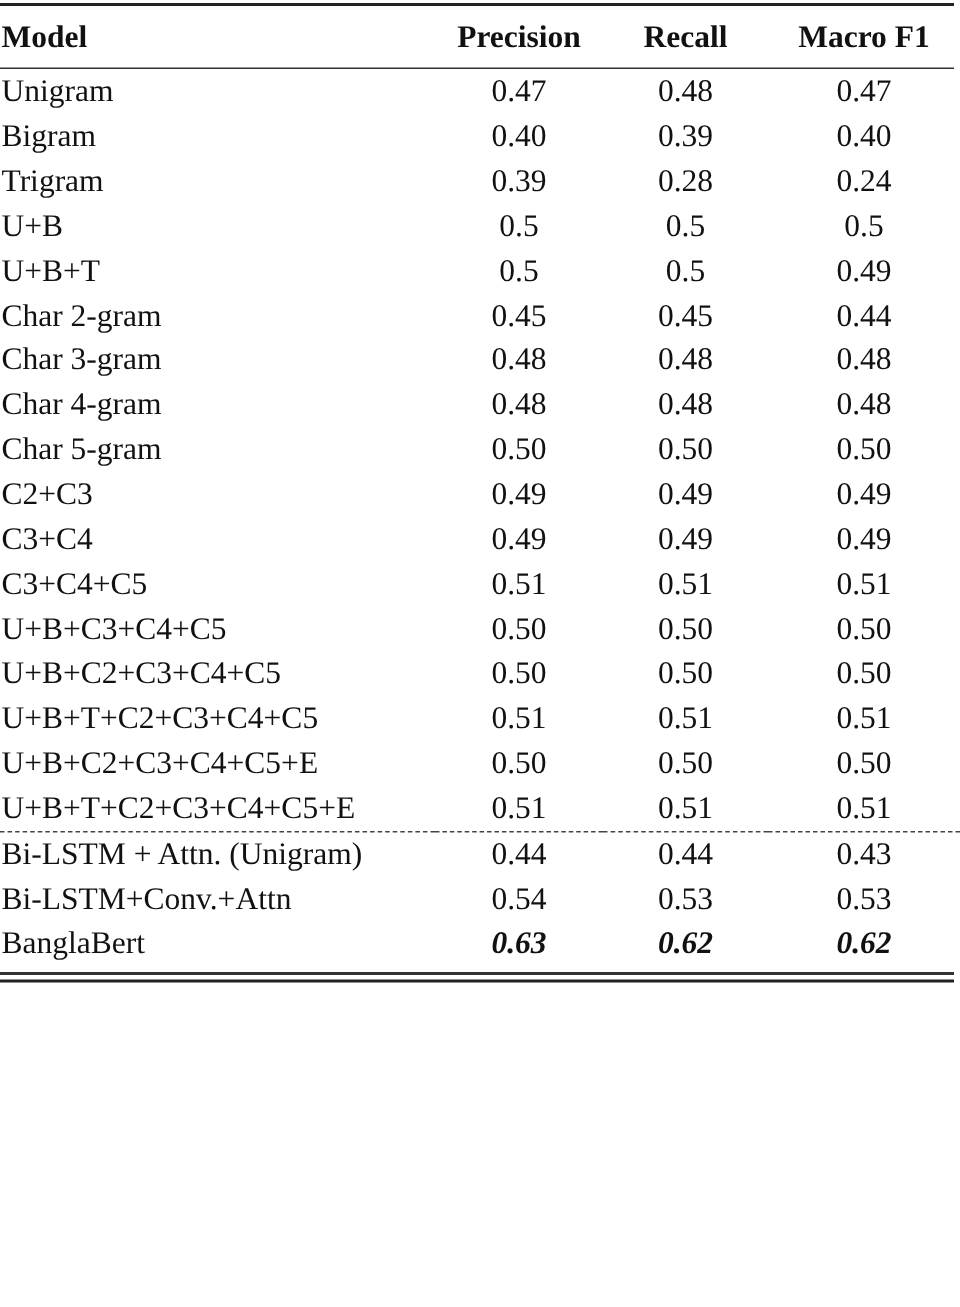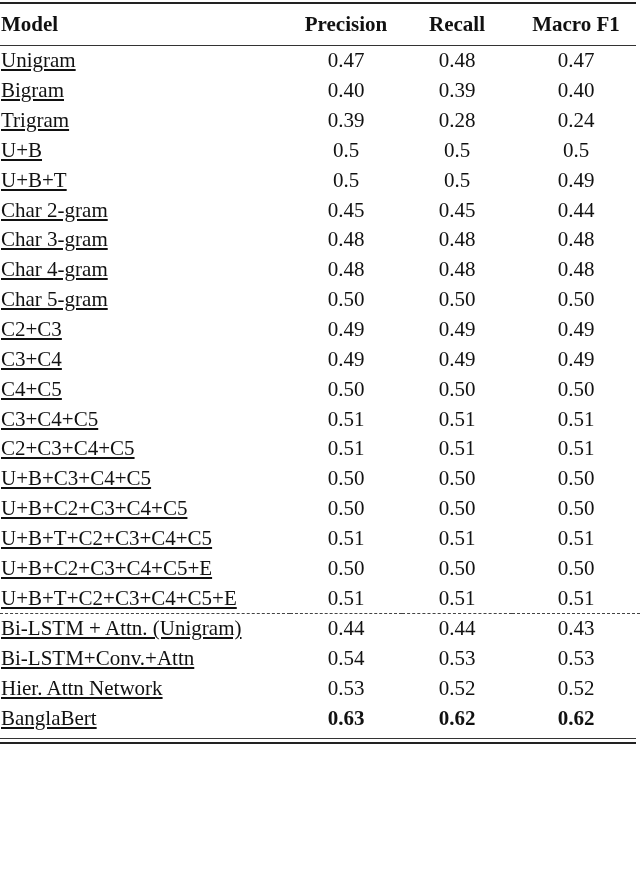--- a/index.html
+++ b/index.html
@@ -56,23 +56,23 @@
       height: 41px;
       font-weight: bold;
       font-size: 21px;
     }
     th.model-h { text-align: left; padding-left: 1px; }
     th.num-h { }
     tbody td {
       height: 29.85px;
       line-height: 29.85px;
     }
-    td.model { text-align: left; padding-left: 1px; text-decoration: underline; }
+    td.model { text-align: left; padding-left: 1px; }
     td.num { text-align: center; }
-    td.bold { font-weight: bold; }
+    td.bold { font-weight: bold; font-style: italic; }
     tr.dashed-after td {
       border-bottom: 1.4px dashed #444;
     }
   </style>
 </head>
 <body>
 
 <div class="table-wrap">
   <div class="rule-top"></div>
   <table>
@@ -160,33 +160,21 @@
           <td class="num">0.49</td>
           <td class="num">0.49</td>
         </tr>
       <tr>
           <td class="model">C3+C4</td>
           <td class="num">0.49</td>
           <td class="num">0.49</td>
           <td class="num">0.49</td>
         </tr>
       <tr>
-          <td class="model">C4+C5</td>
-          <td class="num">0.50</td>
-          <td class="num">0.50</td>
-          <td class="num">0.50</td>
-        </tr>
-      <tr>
           <td class="model">C3+C4+C5</td>
-          <td class="num">0.51</td>
-          <td class="num">0.51</td>
-          <td class="num">0.51</td>
-        </tr>
-      <tr>
-          <td class="model">C2+C3+C4+C5</td>
           <td class="num">0.51</td>
           <td class="num">0.51</td>
           <td class="num">0.51</td>
         </tr>
       <tr>
           <td class="model">U+B+C3+C4+C5</td>
           <td class="num">0.50</td>
           <td class="num">0.50</td>
           <td class="num">0.50</td>
         </tr>
@@ -218,26 +206,20 @@
           <td class="model">Bi-LSTM + Attn. (Unigram)</td>
           <td class="num">0.44</td>
           <td class="num">0.44</td>
           <td class="num">0.43</td>
         </tr>
       <tr>
           <td class="model">Bi-LSTM+Conv.+Attn</td>
           <td class="num">0.54</td>
           <td class="num">0.53</td>
           <td class="num">0.53</td>
-        </tr>
-      <tr>
-          <td class="model">Hier. Attn Network</td>
-          <td class="num">0.53</td>
-          <td class="num">0.52</td>
-          <td class="num">0.52</td>
         </tr>
       <tr>
           <td class="model">BanglaBert</td>
           <td class="num bold">0.63</td>
           <td class="num bold">0.62</td>
           <td class="num bold">0.62</td>
         </tr>
     </tbody>
   </table>
   <div class="rule-bottom-1"></div>

